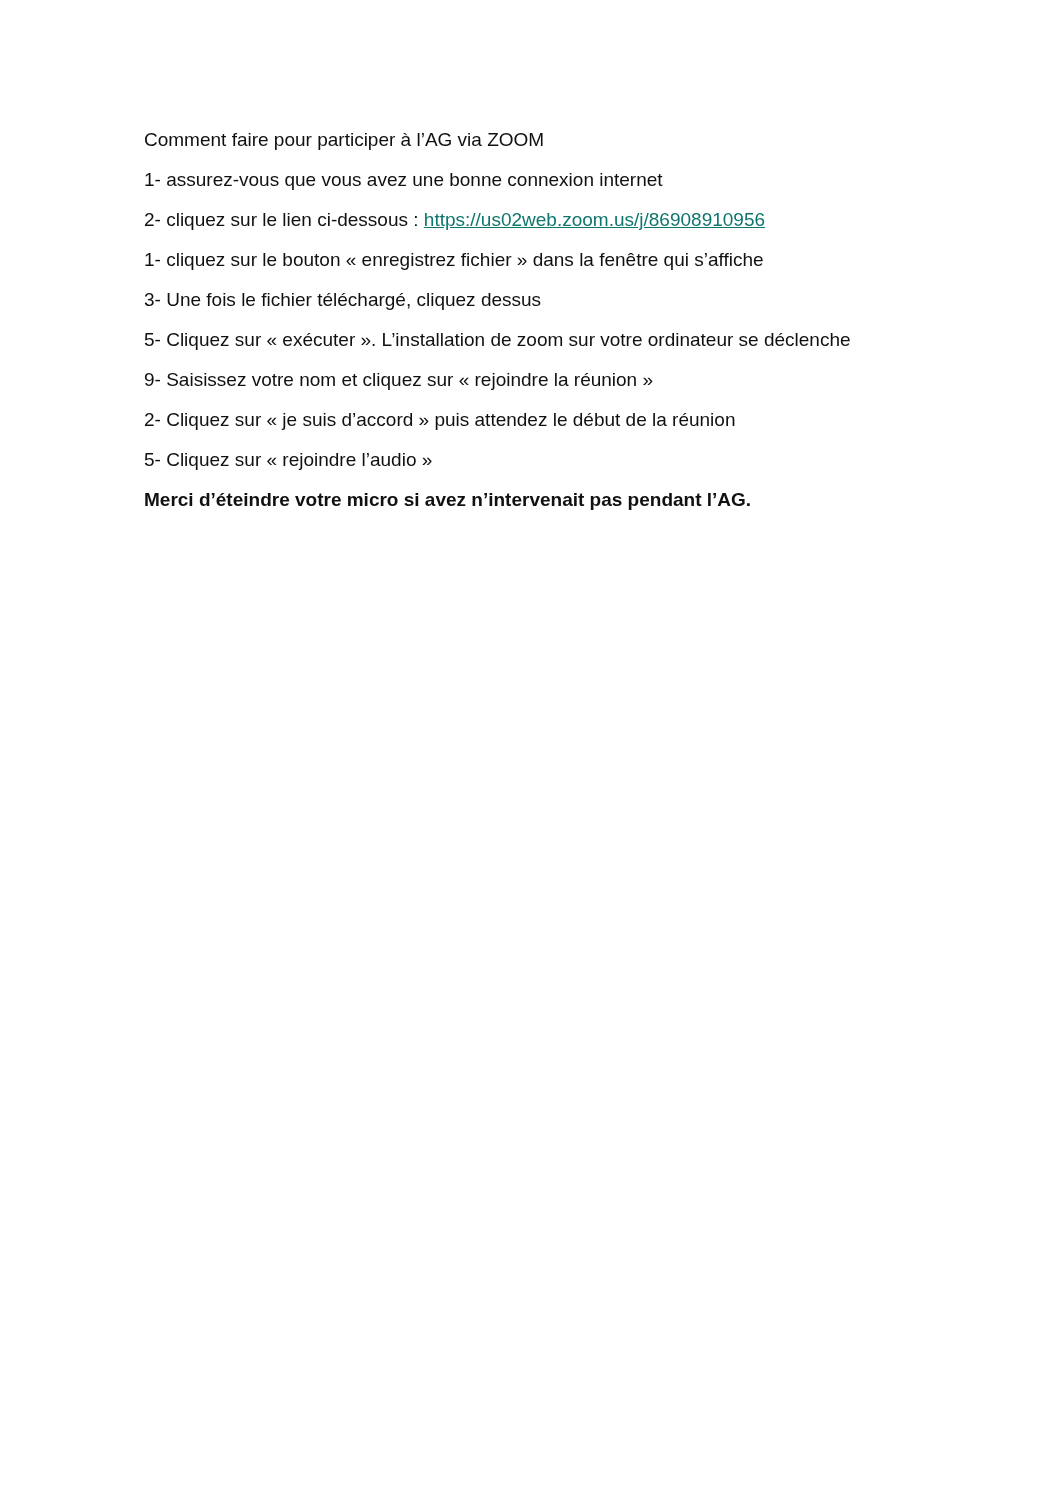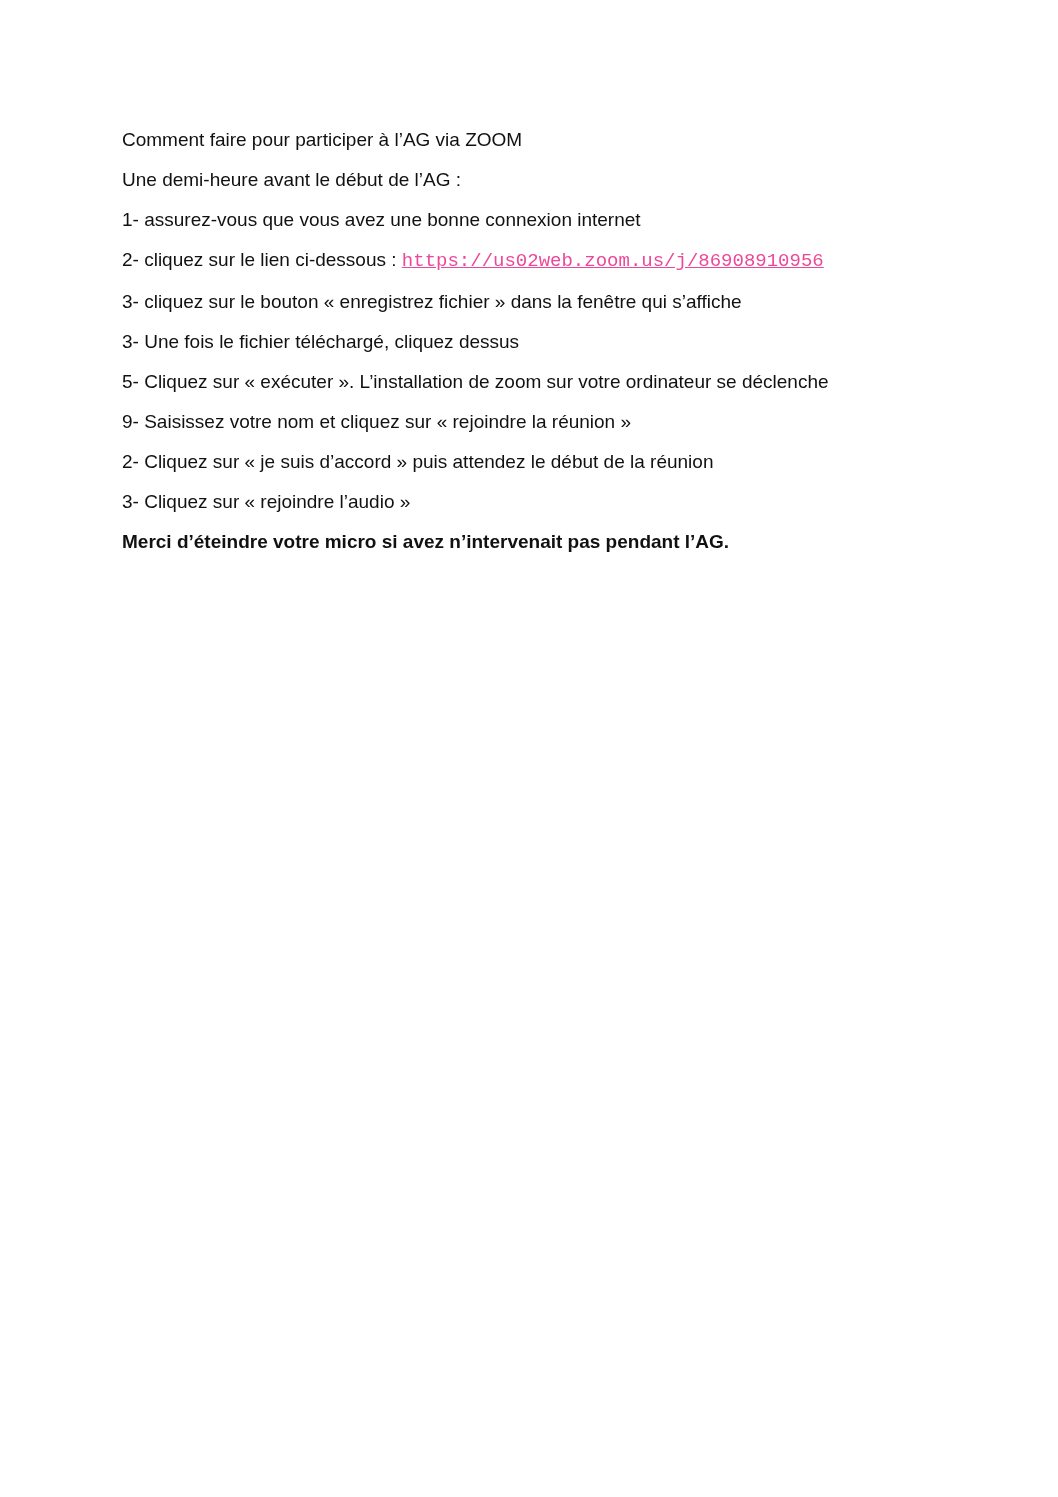--- a/index.html
+++ b/index.html
@@ -9,49 +9,47 @@
   }
   body {
     width: 1058px;
     height: 1497px;
     position: relative;
     font-family: "Liberation Sans", sans-serif;
     color: #111111;
   }
   .doc-body {
     position: absolute;
-    left: 122px;
+    left: 144px;
     top: 126px;
     width: 820px;
   }
   .doc-body p {
     margin: 0 0 13px 0;
     font-size: 19px;
     line-height: 27px;
     font-weight: 400;
     color: #111111;
   }
   .doc-body p.closing {
     font-weight: 700;
   }
   a.doc-link {
-    color: #ec4899;
+    color: #0f766e;
     text-decoration: underline;
     cursor: pointer;
-    font-family: Liberation Mono, monospace;
   }
 </style>
 </head>
 <body>
 
 <div class="doc-body">
   <p>Comment faire pour participer à l’AG via ZOOM</p>
-  <p>Une demi-heure avant le début de l’AG :</p>
   <p>1- assurez-vous que vous avez une bonne connexion internet</p>
   <p><span>2- cliquez sur le lien ci-dessous : </span><a class="doc-link" href="#">https://us02web.zoom.us/j/86908910956</a></p>
-  <p>3- cliquez sur le bouton « enregistrez fichier » dans la fenêtre qui s’affiche</p>
+  <p>1- cliquez sur le bouton « enregistrez fichier » dans la fenêtre qui s’affiche</p>
   <p>3- Une fois le fichier téléchargé, cliquez dessus</p>
   <p>5- Cliquez sur « exécuter ». L’installation de zoom sur votre ordinateur se déclenche</p>
   <p>9- Saisissez votre nom et cliquez sur « rejoindre la réunion »</p>
   <p>2- Cliquez sur « je suis d’accord » puis attendez le début de la réunion</p>
-  <p>3- Cliquez sur « rejoindre l’audio »</p>
+  <p>5- Cliquez sur « rejoindre l’audio »</p>
   <p class="closing">Merci d’éteindre votre micro si avez n’intervenait pas pendant l’AG.</p>
 </div>
 
 </body></html>

